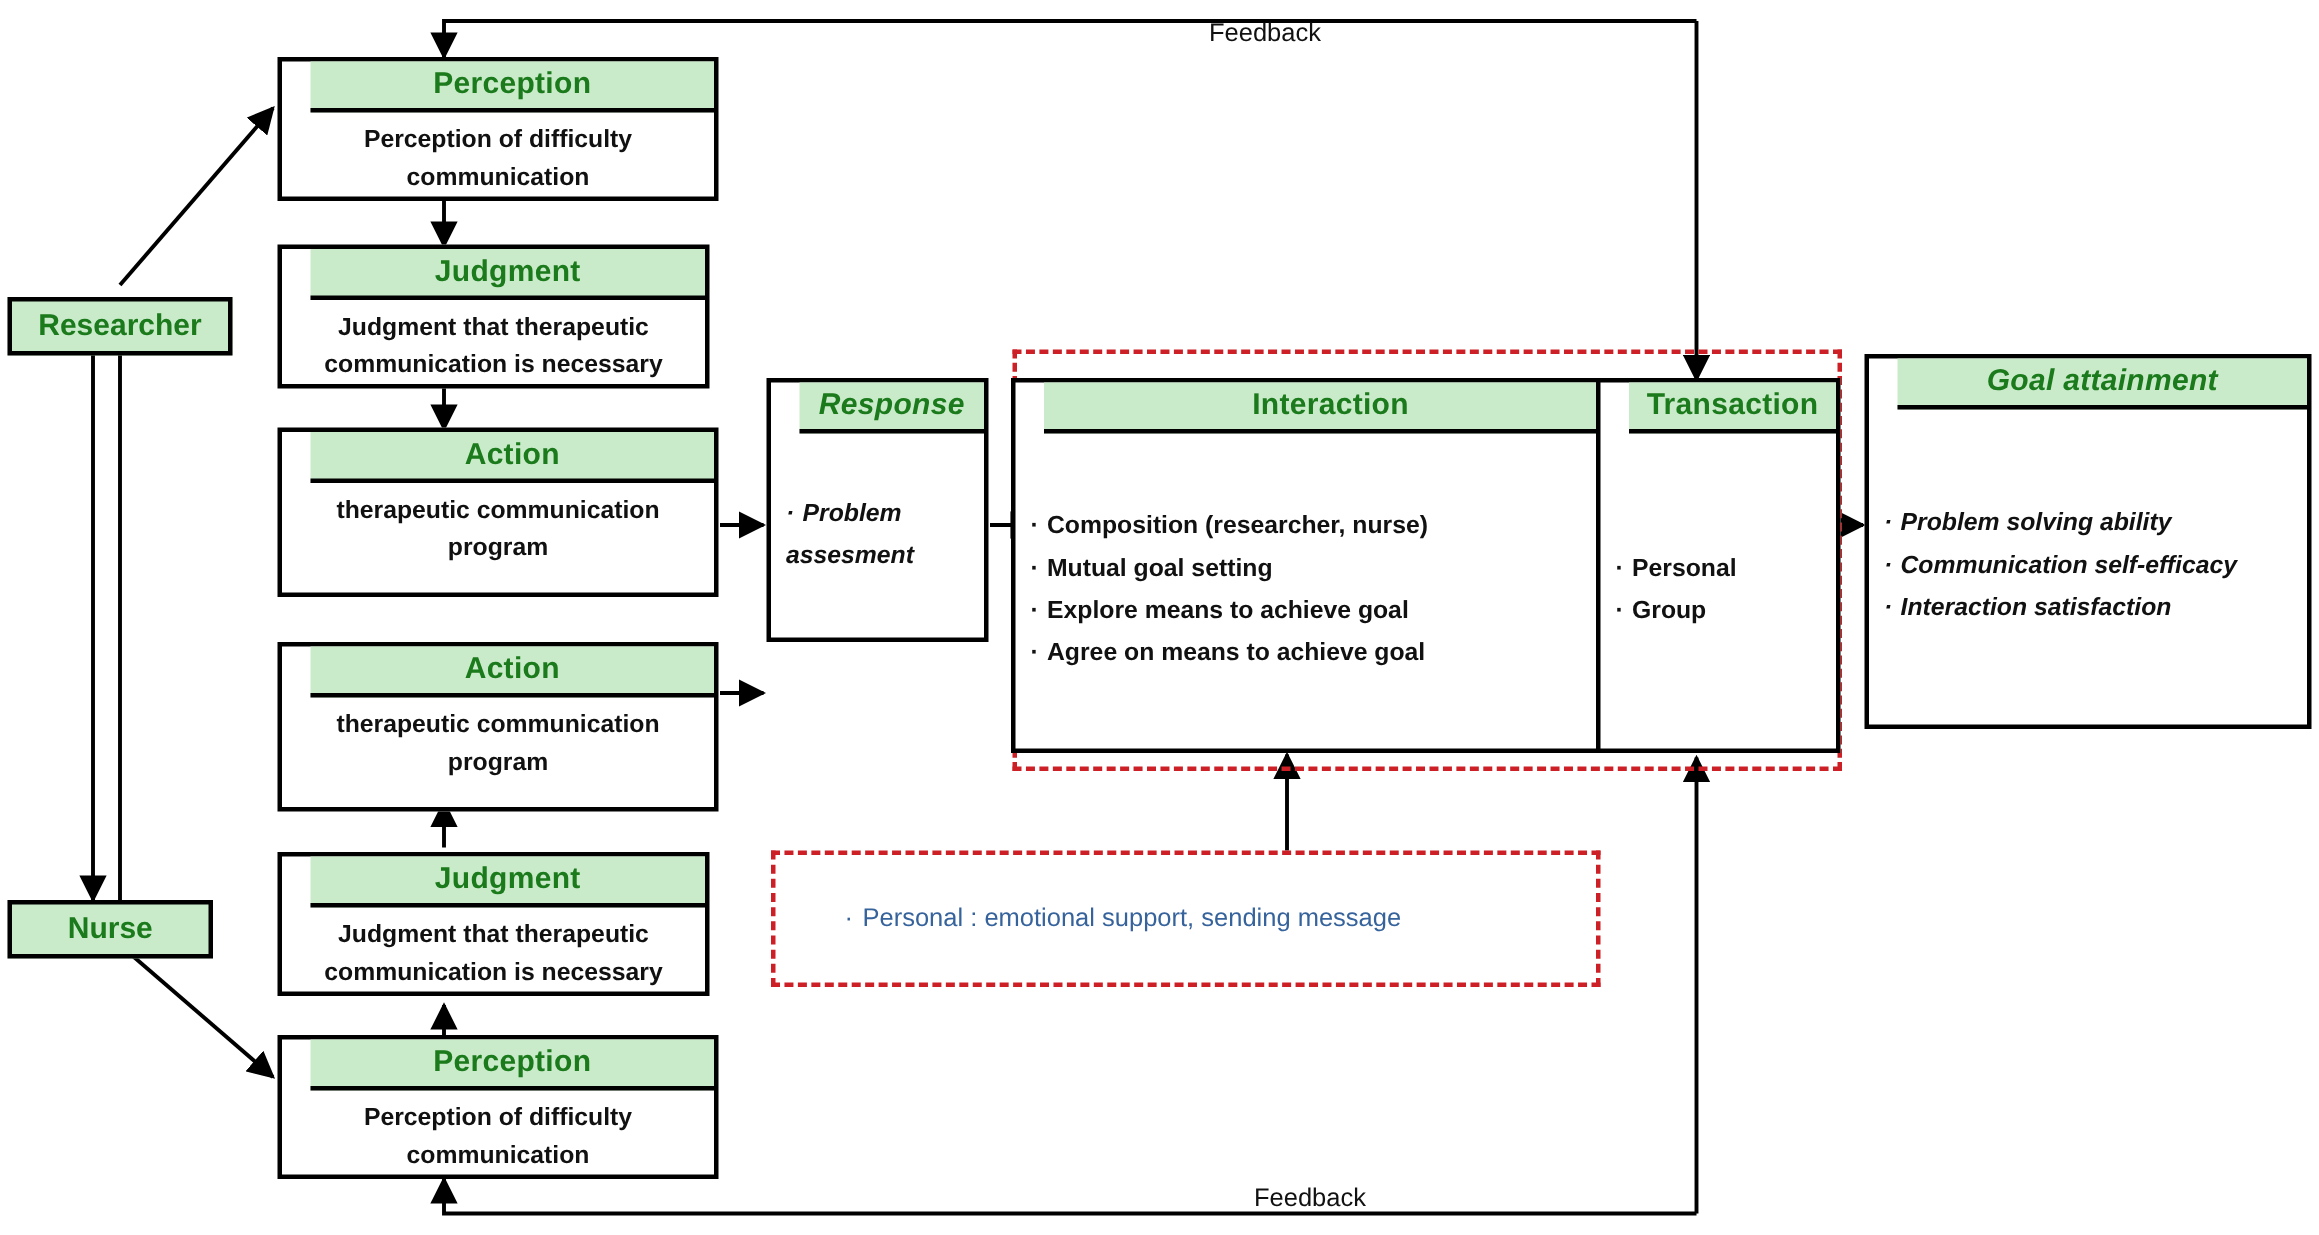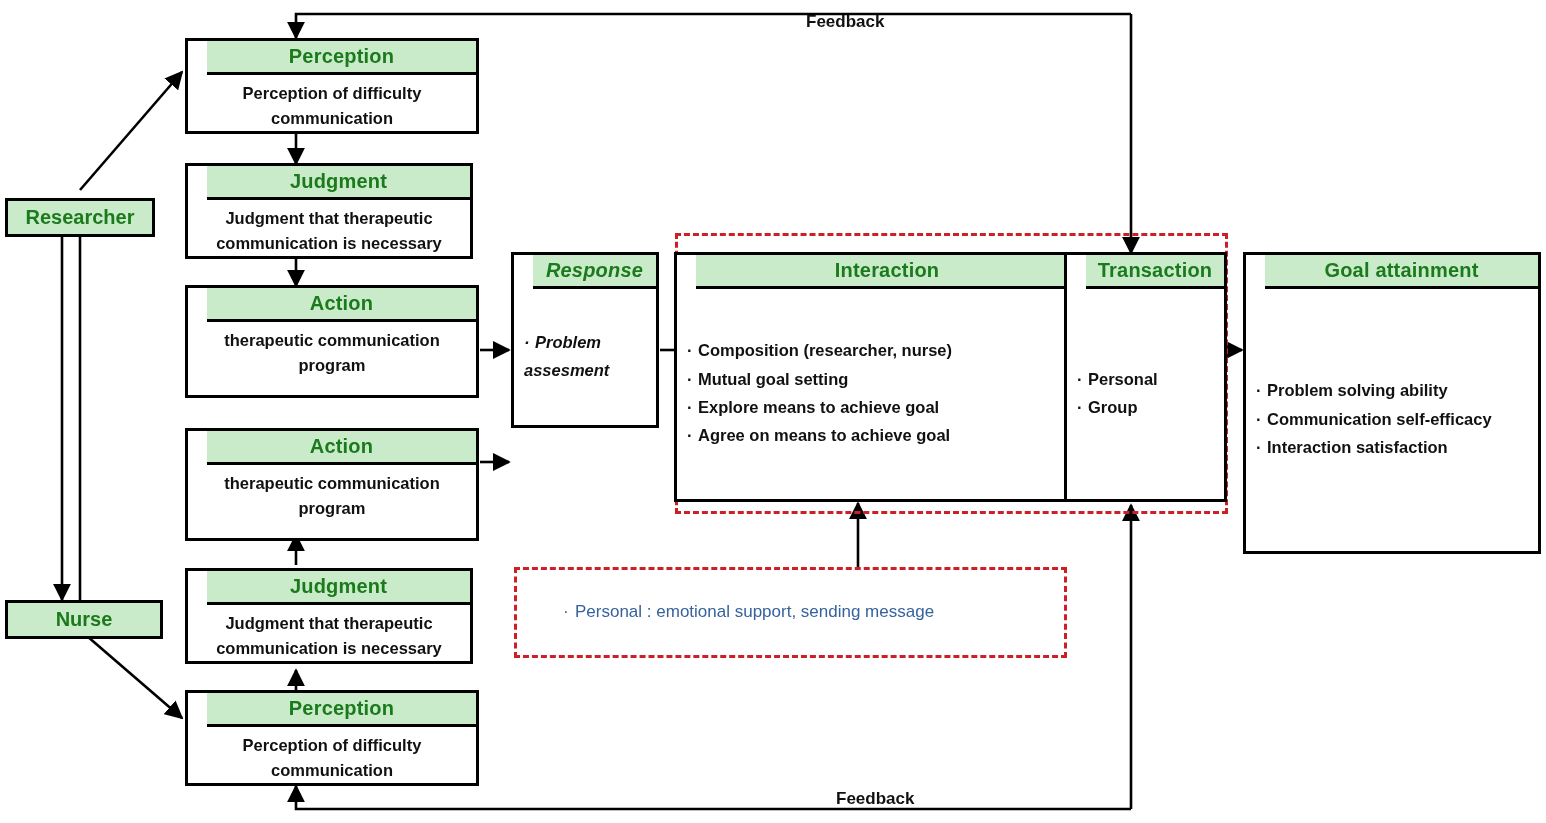--- a/index.html
+++ b/index.html
@@ -123,21 +123,21 @@
   }
   .dashbox .bline::before {
     content: "\00B7";
     display: inline-block;
     width: 12px;
   }
 
   .fbl {
     position: absolute;
     color: #111111;
-    font-weight: bold;
+    font-weight: normal;
     font-size: 17px;
     z-index: 5;
     white-space: nowrap;
   }
 </style>
 </head>
 <body>
 
 <div id="stage">
 
@@ -184,21 +184,21 @@
       <path d="M1213,350 L1242,350" marker-end="url(#ah)"></path>
 
       <path d="M858,568 L858,503" marker-end="url(#ah)"></path>
     </g>
   </svg>
 
   <div class="dashframe" style="left:675px; top:233px; width:553px; height:281px;"></div>
 
   <div class="actor" style="left:5px; top:198px; width:150px;">Researcher</div>
 
-  <div class="actor" style="left:5px; top:600px; width:158px;">Nurse</div>
+  <div class="actor" style="left:5px; top:600px; width:137px;">Nurse</div>
 
   <div class="node" style="left:185px; top:38px; width:294px; height:96px;">
     <div class="hdr">Perception</div>
     <div class="body">
       <span class="ln">Perception of difficulty</span>
       <span class="ln">communication</span>
     </div>
   </div>
 
   <div class="node" style="left:185px; top:163px; width:288px; height:96px;">
@@ -259,21 +259,21 @@
   </div>
 
   <div class="node" style="left:1064px; top:252px; width:163px; height:250px;">
     <div class="hdr">Transaction</div>
     <div class="body bul">
       <span class="bitem">Personal</span>
       <span class="bitem">Group</span>
     </div>
   </div>
 
-  <div class="node" style="left:1243px; top:252px; width:298px; height:302px;">
+  <div class="node" style="left:1243px; top:236px; width:298px; height:250px;font-style:italic;">
     <div class="hdr">Goal attainment</div>
     <div class="body bul">
       <span class="bitem">Problem solving ability</span>
       <span class="bitem">Communication self-efficacy</span>
       <span class="bitem">Interaction satisfaction</span>
     </div>
   </div>
 
   <div class="dashbox" style="left:514px; top:567px; width:553px; height:91px;">
     <span class="bline">Personal : emotional support,  sending message</span>

